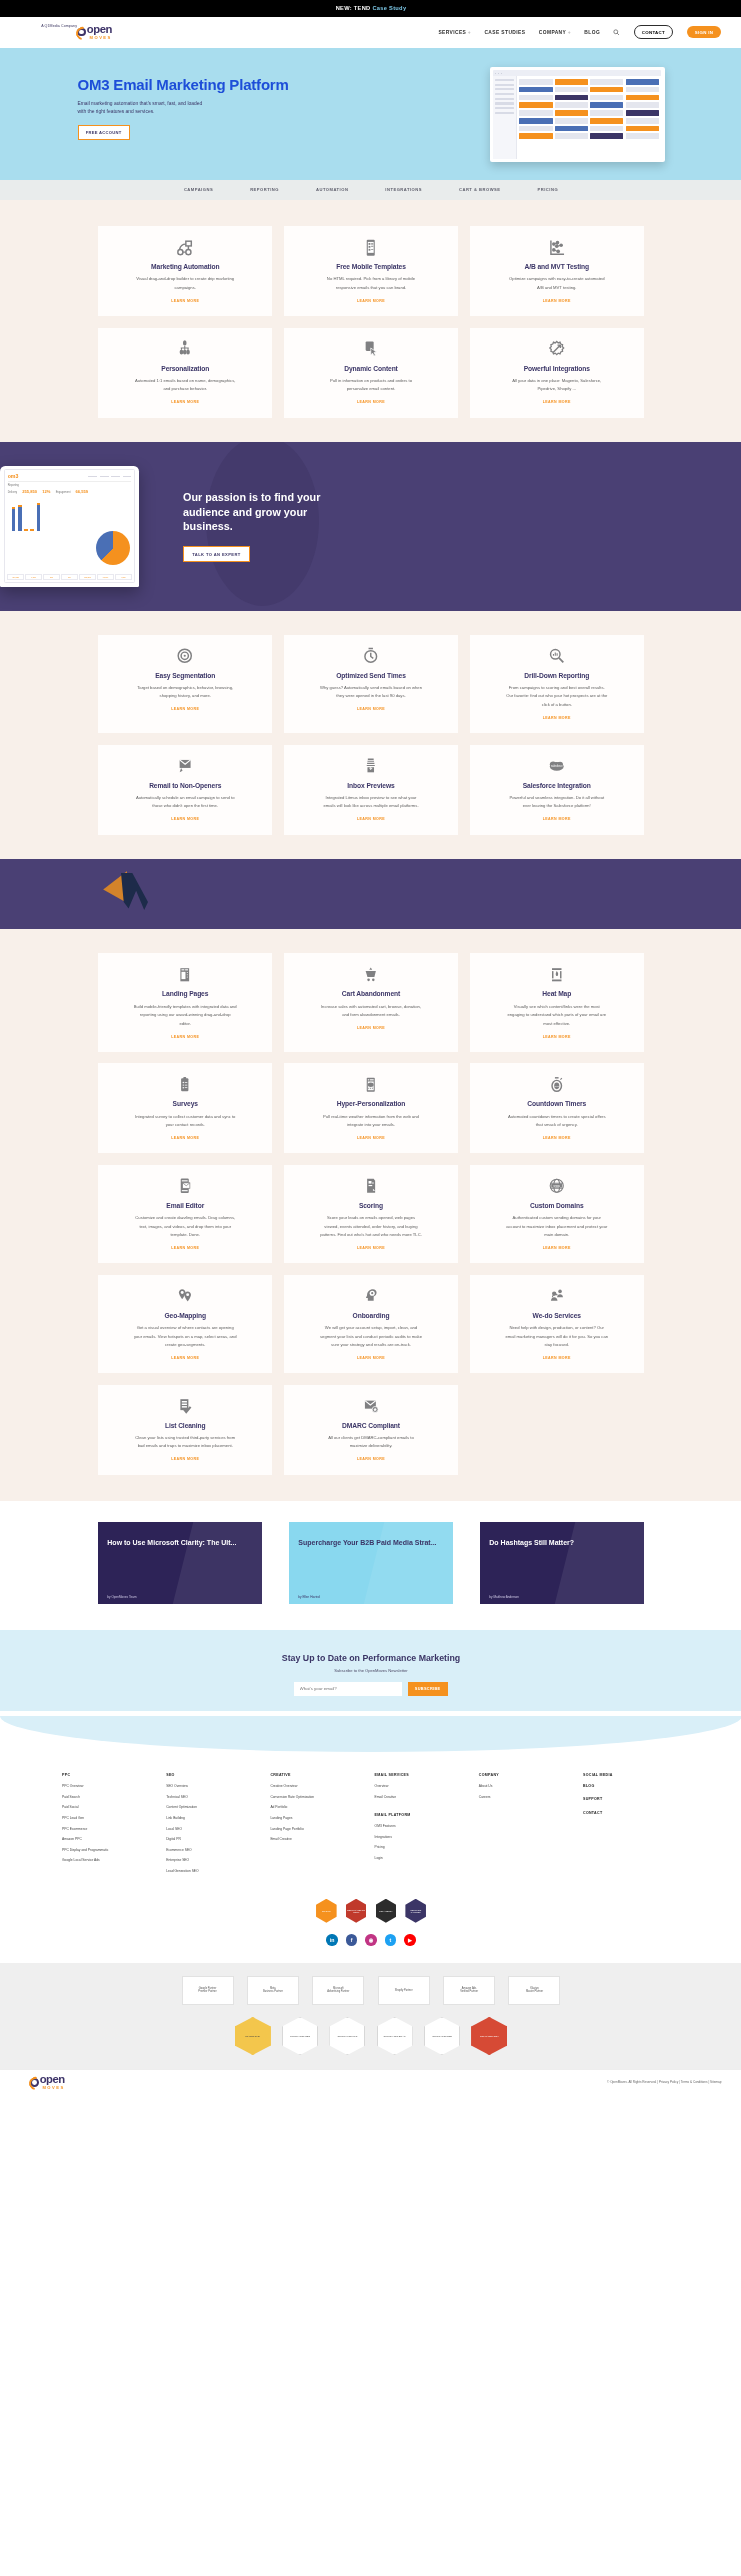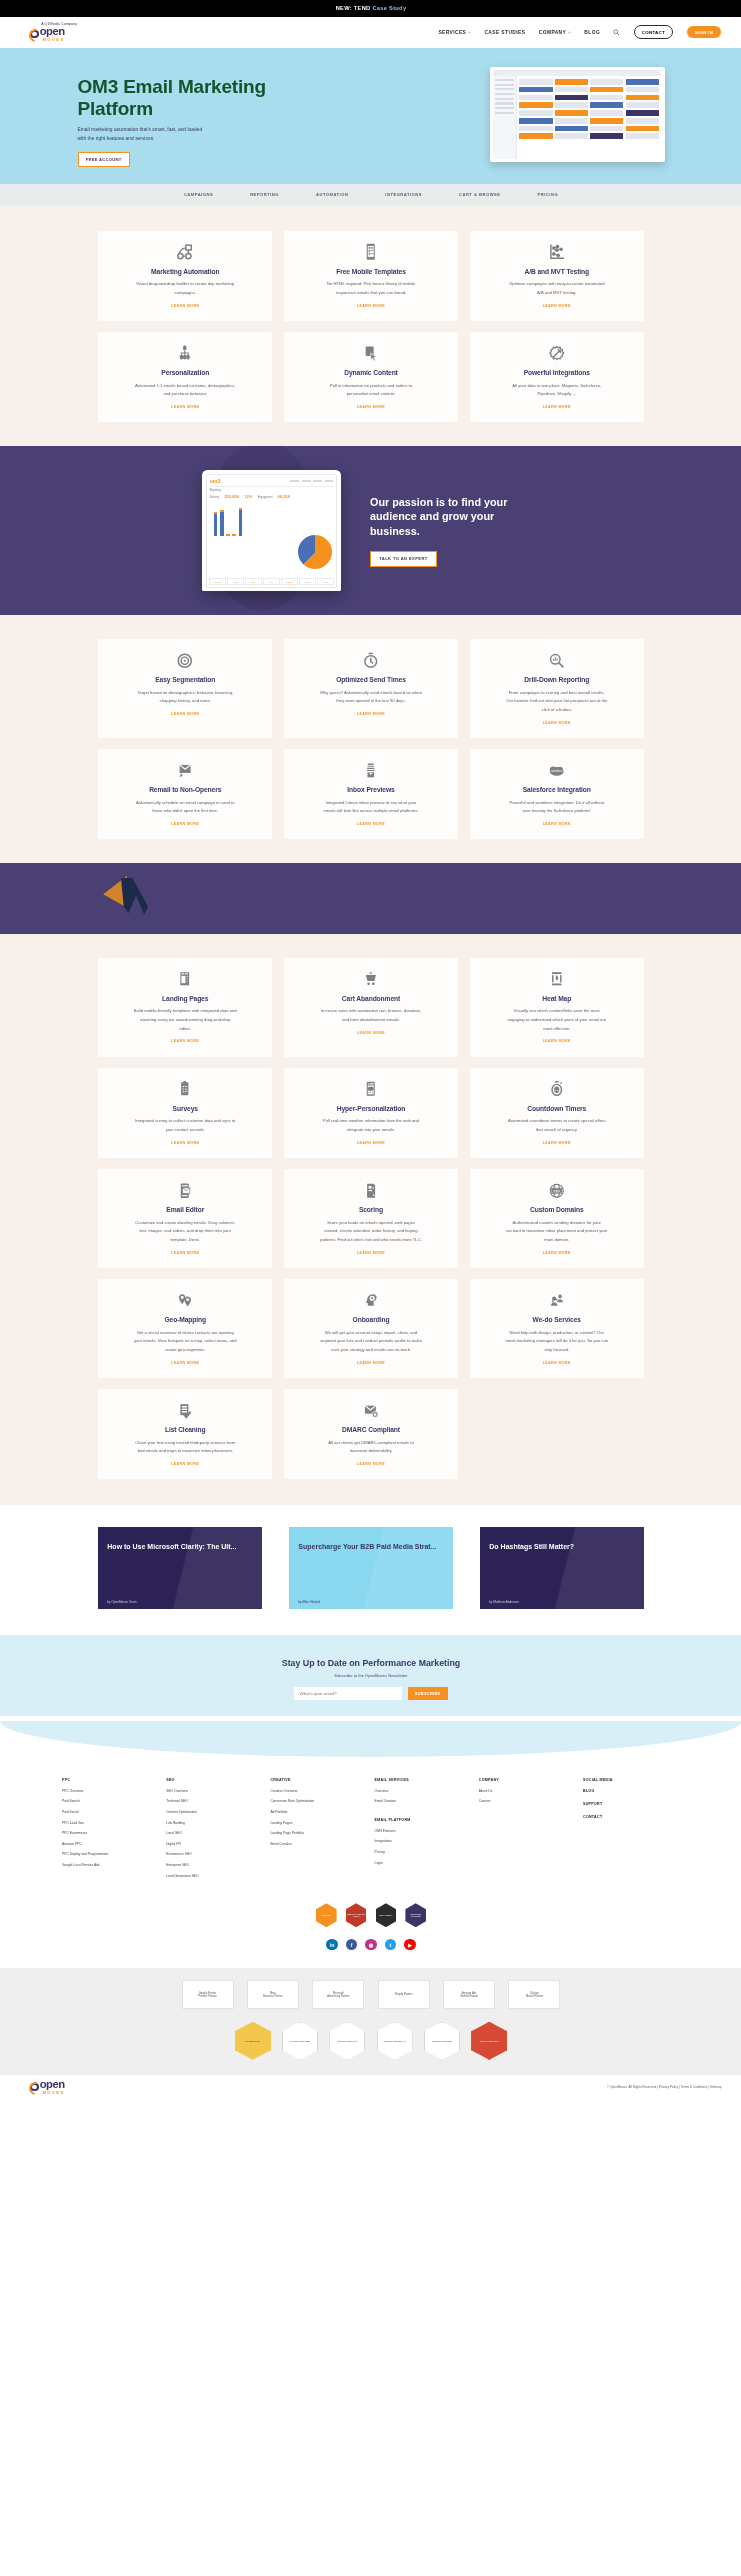--- a/index.html
+++ b/index.html
@@ -6,39 +6,39 @@
   body {
     width:742px; font-family:"Liberation Sans", sans-serif;
     background:#ffffff; color:#3b3660; -webkit-font-smoothing:antialiased;
   }
   
   .announce { background:#000; height:16.5px; display:flex; align-items:center; justify-content:center; }
   .announce a { color:#7ec9e8; font-size:5.7px; letter-spacing:0.3px; text-decoration:none; font-weight:700; }
   .announce a .em { color:#fff; }
   
   .header { height:31px; background:#fff; display:flex; align-items:center; padding:0 20.6px; }
-  .brand { display:flex; flex-direction:column; margin-left:9.3px; }
+  .brand { display:flex; flex-direction:row; margin-left:9.3px; }
   .brand-tag { font-size:3.6px; color:#3b3660; letter-spacing:0.1px; margin-left:11.3px; }
   .logo-row { display:flex; align-items:center; }
   .logo-mark { width:8.8px; height:8.8px; border-radius:50%; border:2.6px solid #3d3368; position:relative; margin-right:1px; }
   .logo-mark:after { content:""; position:absolute; top:-2.6px; left:-2.6px; width:8.8px; height:8.8px; border-radius:50%;
     border:2.6px solid transparent; border-top-color:#f5911e; border-left-color:#f5911e; transform:rotate(-35deg); }
   .logo-word { font-size:11.3px; font-weight:800; color:#3d3368; letter-spacing:-0.5px; line-height:1; }
   .logo-sub { font-size:4.1px; font-weight:800; color:#f5911e; letter-spacing:1.5px; text-align:right; line-height:1; margin-top:0.5px;}
   .nav { margin-left:auto; display:flex; align-items:center; gap:13.4px; }
   .nav-item { font-size:4.9px; font-weight:700; letter-spacing:0.4px; color:#2d2d2d; cursor:pointer; display:flex; gap:1.5px; }
   .nav-item .plus { color:#b9b9b9; }
   .search-icon { width:6.7px; height:6.7px; cursor:pointer; }
   .btn-outline { border:0.5px solid #2d2d2d; border-radius:8.2px; padding:3.1px 7.2px; font-size:4.4px; font-weight:700; letter-spacing:0.3px; cursor:pointer; background:#fff;}
   .btn-orange { background:#f5911e; color:#fff; border:none; border-radius:8.2px; padding:3.6px 8.2px; font-size:4.4px; font-weight:700; letter-spacing:0.3px; cursor:pointer;}
   
   .hero { background:#a9ddee; padding:19.6px 0 17.5px; position:relative; overflow:hidden; }
   .hero-inner { width:587px; margin:0 auto; display:flex; align-items:flex-start; }
   .hero-left { width:44%; padding-top:9.3px; }
-  .hero-title { font-size:19px; line-height:1.15; font-weight:700; color:#14532d; letter-spacing:-0.2px; }
+  .hero-title { font-size:15px; line-height:1.15; font-weight:700; color:#1d4ed8; letter-spacing:-0.2px; }
   .hero-sub { font-size:4.9px; line-height:1.75; color:#3b3566; margin-top:6.2px; max-width:129px;}
   .hero-btn { display:inline-block; margin-top:8.2px; background:#fff; border:0.8px solid #f5911e; color:#3b3566;
     font-size:4.1px; font-weight:700; letter-spacing:0.3px; padding:4.1px 7.2px; cursor:pointer; }
   .hero-right { flex:1; display:flex; justify-content:flex-end; }
   .screen-shot { width:175px; height:95px; background:#fff; border-radius:2.1px; box-shadow:0 3.1px 9.3px rgba(0,0,0,.18); padding:3.1px; }
   .ss-top { height:6.2px; background:#eceef5; border-radius:1px 1px 0 0; display:flex; align-items:center; padding:0 2.1px; gap:1.5px;}
   .ss-dot { width:1.5px;height:1.5px;border-radius:50%;background:#c3c7d4;}
   .ss-body { display:flex; height:calc(100% - 6.2px); }
   .ss-side { width:24px; background:#f5f6fa; border-right:0.5px solid #e6e8ef; padding:2.6px 2.1px; }
   .ss-side div { height:2.1px; background:#d8dbe6; margin-bottom:2.6px; border-radius:0.5px; }
@@ -52,21 +52,21 @@
   
   .cream { background:#f8f0ea; padding:15.5px 0; }
   .grid { width:546px; margin:0 auto; display:grid; grid-template-columns:repeat(3,1fr); gap:11.3px; }
   .card { background:#fffdfc; padding:12.4px 10.3px 13.4px; text-align:center; display:flex; flex-direction:column; align-items:center; }
   .card-icon { width:17.5px; height:17.5px; margin-bottom:7.2px; display:flex; align-items:center; justify-content:center; }
   .card-icon svg { width:100%; height:100%; fill:#808082; }
   .card-title { font-size:6.7px; font-weight:700; color:#3b3566; margin-bottom:5.2px; letter-spacing:-0.1px;}
   .card-desc { font-size:4.2px; line-height:2.05; color:#5c5c5c; max-width:103px; }
   .card-link { margin-top:6.2px; font-size:3.6px; font-weight:800; letter-spacing:0.4px; color:#f5911e; cursor:pointer; }
   
-  .passion { background:#4a4074; padding:24px 0; display:flex; justify-content:center; align-items:center; gap:29px; position:relative; overflow:hidden;}
+  .passion { background:#4a4074; padding:24px 0; display:flex; justify-content:flex-start; align-items:center; gap:44px; position:relative; overflow:hidden;}
   .passion:before{content:"";position:absolute;width:113px;height:170px;border-radius:50%;background:#443a6c;left:206px;top:-5.2px;}
   .tablet { width:139px; height:121px; background:#fff; border-radius:5.2px 5.2px 1.5px 1.5px; padding:3.6px; position:relative; z-index:2; box-shadow:0 5.2px 15.5px rgba(0,0,0,.3);}
   .tablet-screen { background:#fff; height:100%; border:0.5px solid #e7e7ee; border-radius:1.5px; padding:3.1px; overflow:hidden; position:relative;}
   .t-logo{font-size:5.2px;font-weight:800;color:#f5911e;}
   .t-hdr{display:flex;justify-content:space-between;align-items:center;border-bottom:0.5px solid #eee;padding-bottom:1.5px;}
   .t-navs{display:flex;gap:2.6px;}
   .t-navs i{display:block;width:8.8px;height:1.5px;background:#d8d8e2;}
   .t-label{font-size:2.6px;color:#777;margin:2.1px 0;}
   .t-stats{display:flex;gap:5.2px;align-items:baseline;}
   .t-num{font-size:4.1px;color:#f5911e;font-weight:700;}

